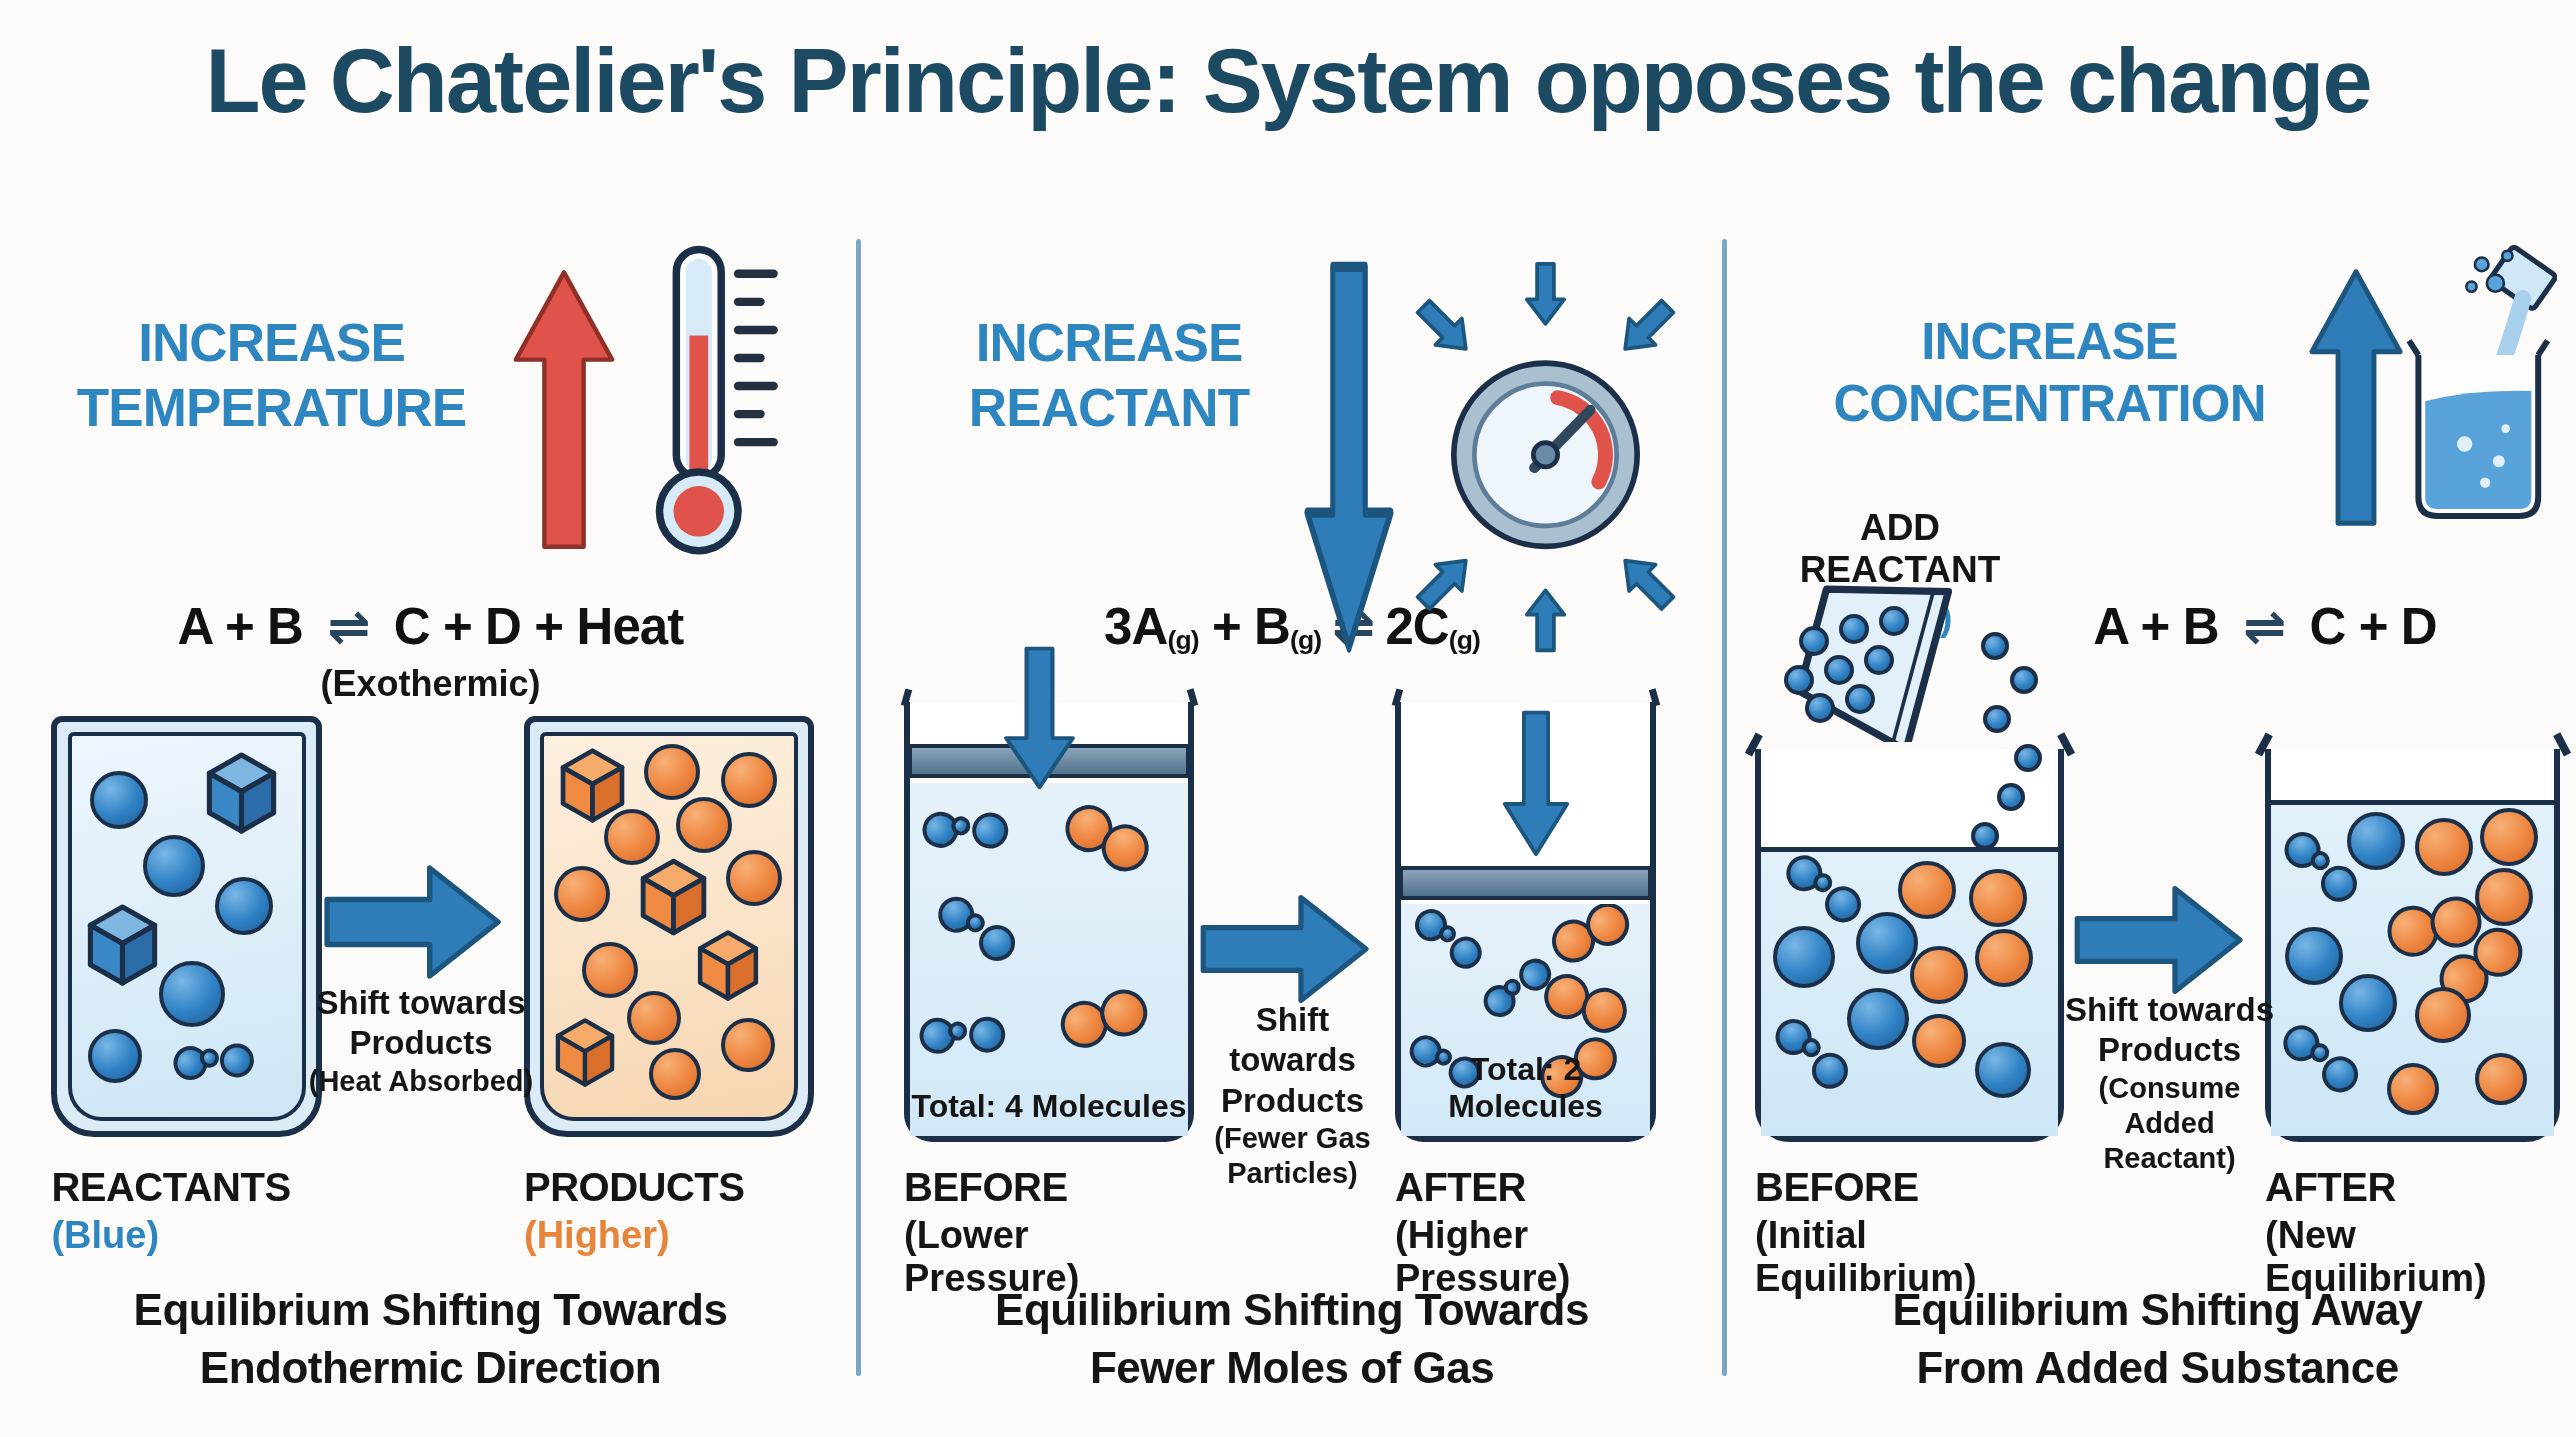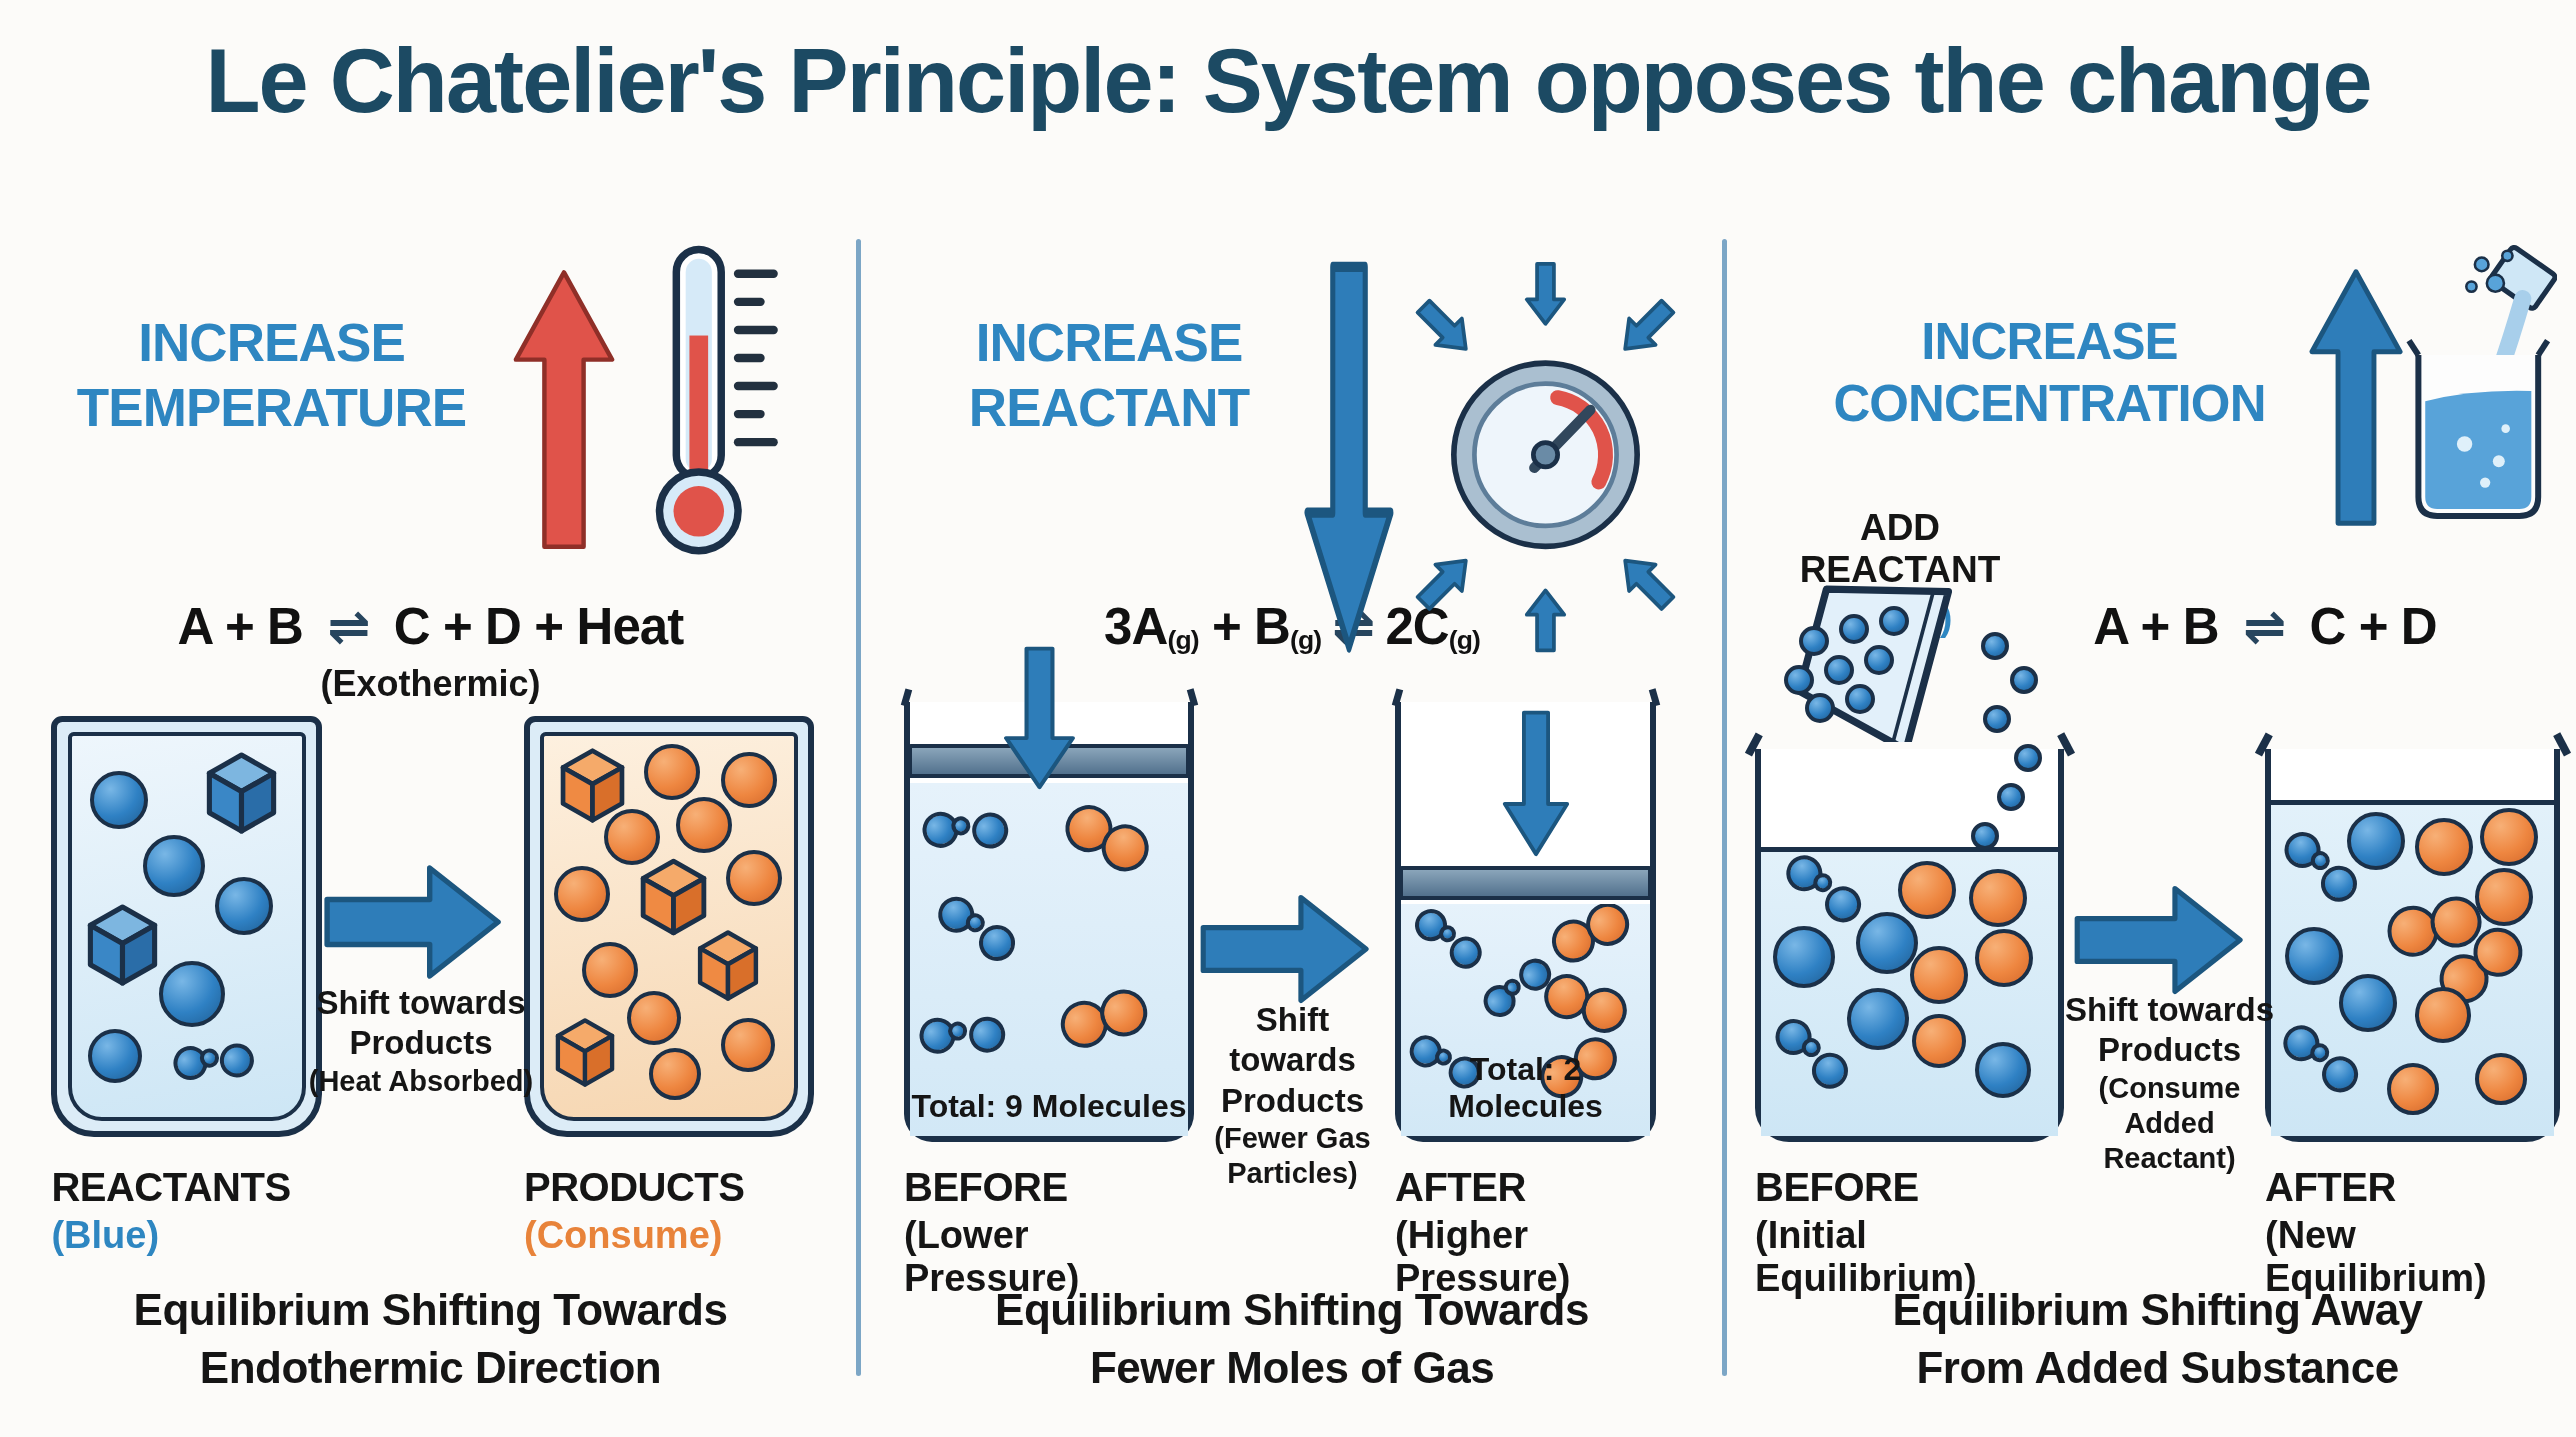--- a/index.html
+++ b/index.html
@@ -227,21 +227,21 @@
           <span class="ball orange" style="left:71%;top:74%;width:54px;height:54px"></span>
         </div>
     </div>
 
     <div class="lblrow" style="left:23.4px;top:931px;width:271px">
       <div class="lbl">REACTANTS</div>
       <div class="sublbl sub-blue">(Blue)</div>
     </div>
     <div class="lblrow" style="left:496px;top:931px;width:290px">
       <div class="lbl">PRODUCTS</div>
-      <div class="sublbl sub-orange">(Consume)</div>
+      <div class="sublbl sub-orange">(Higher)</div>
     </div>
 
     <div class="cap">
       <div>Equilibrium Shifting Towards</div>
       <div>Endothermic Direction</div>
     </div>
   </section>
 
   <section class="panel panel-press">
     <div class="hdr hdr-press">
@@ -309,21 +309,21 @@
           <span class="grp" style="left:4%;top:64%;transform:rotate(-20deg);width:84px;height:53px">
             <span class="ball blue" style="left:0;top:0;width:36px;height:36px"></span>
             <span class="ball blue" style="left:28.5px;top:10.7px;width:19.6px;height:19.6px"></span>
             <span class="ball blue" style="left:47px;top:16px;width:36px;height:36px"></span>
           </span>
           <span class="grp" style="left:54%;top:60%;transform:rotate(-16deg);width:89px;height:47px">
             <span class="ball orange" style="left:0;top:0;width:47px;height:47px"></span>
             <span class="ball orange" style="left:41px;top:0;width:47px;height:47px"></span>
           </span>
         </div>
-      <div class="total">Total: 9 Molecules</div>
+      <div class="total">Total: 4 Molecules</div>
     </div>
 
     <svg class="icon arrow-right" style="left:314px;top:655px;width:173px;height:120px" viewBox="0 0 200 140">
       <polygon points="4,45 118,45 118,10 194,70 118,130 118,95 4,95"></polygon>
     </svg>
     <div class="shift-t" style="left:307px;top:766px;width:201px">
       <div>Shift towards</div>
       <div>Products</div>
       <div class="note">(Fewer Gas Particles)</div>
     </div>

